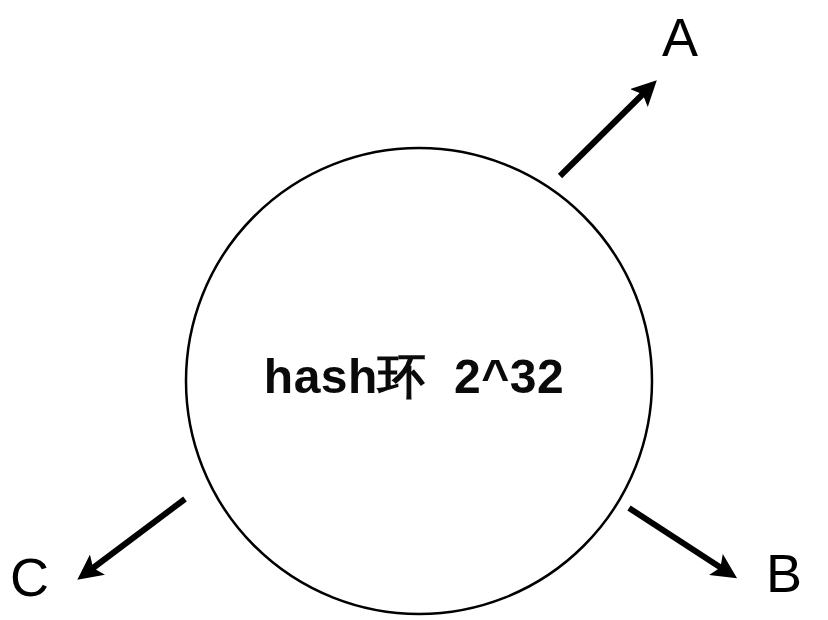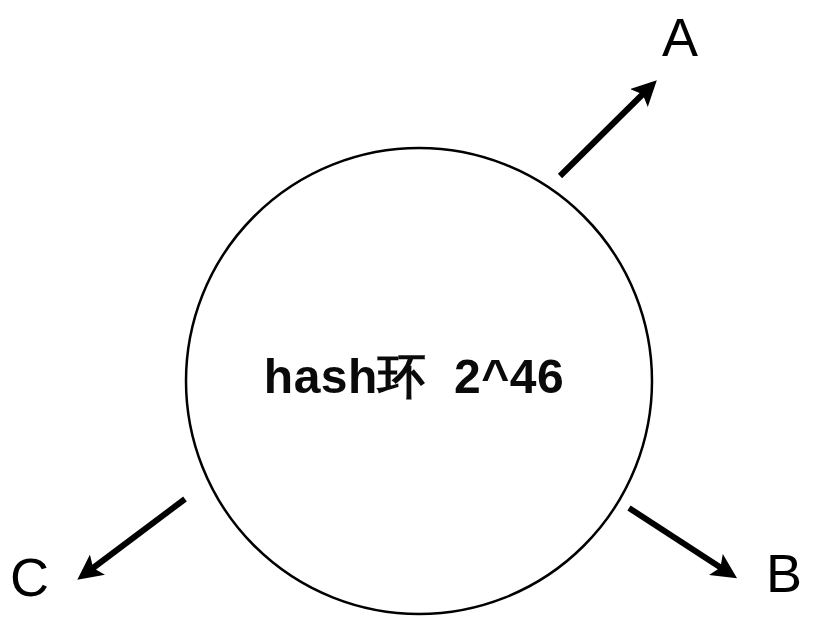--- a/index.html
+++ b/index.html
@@ -80,21 +80,21 @@
 
     <circle id="hash-ring-circle" cx="419" cy="381" r="233" fill="none" stroke="#000000" stroke-width="2.5"></circle>
 
     <line id="arrow-to-a" x1="560" y1="176" x2="650" y2="87" stroke="#000000" stroke-width="6" stroke-linecap="butt" marker-end="url(#arrowhead)"></line>
 
     <line id="arrow-to-b" x1="629" y1="508" x2="729" y2="573" stroke="#000000" stroke-width="6" stroke-linecap="butt" marker-end="url(#arrowhead)"></line>
 
     <line id="arrow-to-c" x1="185" y1="499" x2="85" y2="574" stroke="#000000" stroke-width="6" stroke-linecap="butt" marker-end="url(#arrowhead)"></line>
   </svg>
 
-  <div id="ring-center-label">hash环  2^46</div>
+  <div id="ring-center-label">hash环  2^32</div>
 
   <div class="node-label" id="label-a">A</div>
 
   <div class="node-label" id="label-b">B</div>
 
   <div class="node-label" id="label-c">C</div>
 
 
 </div>
 

